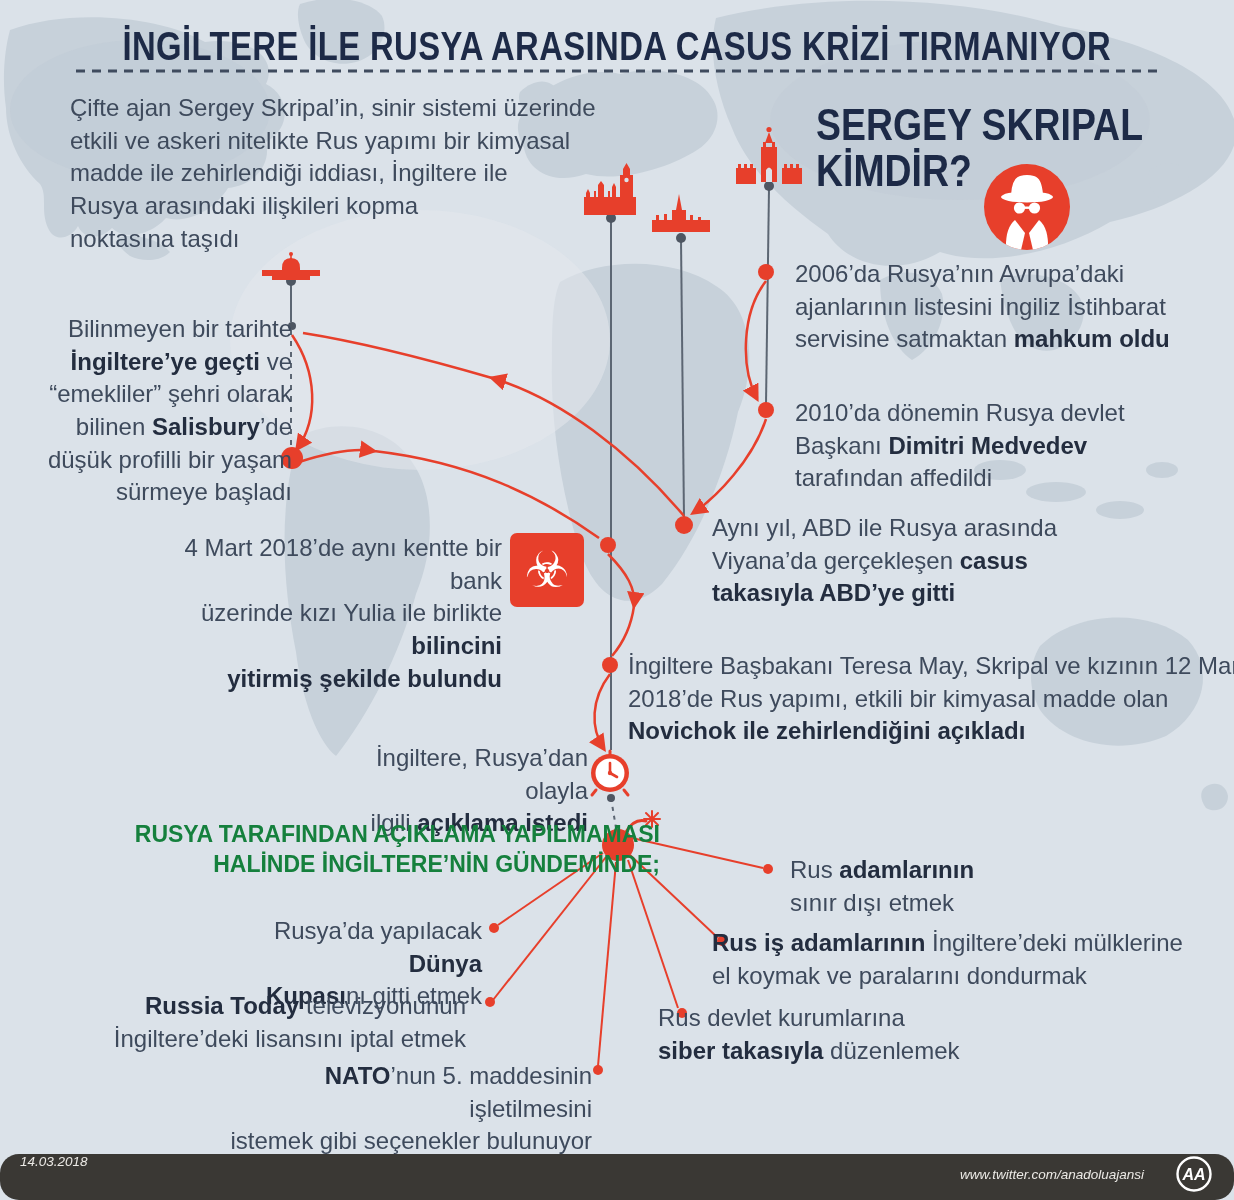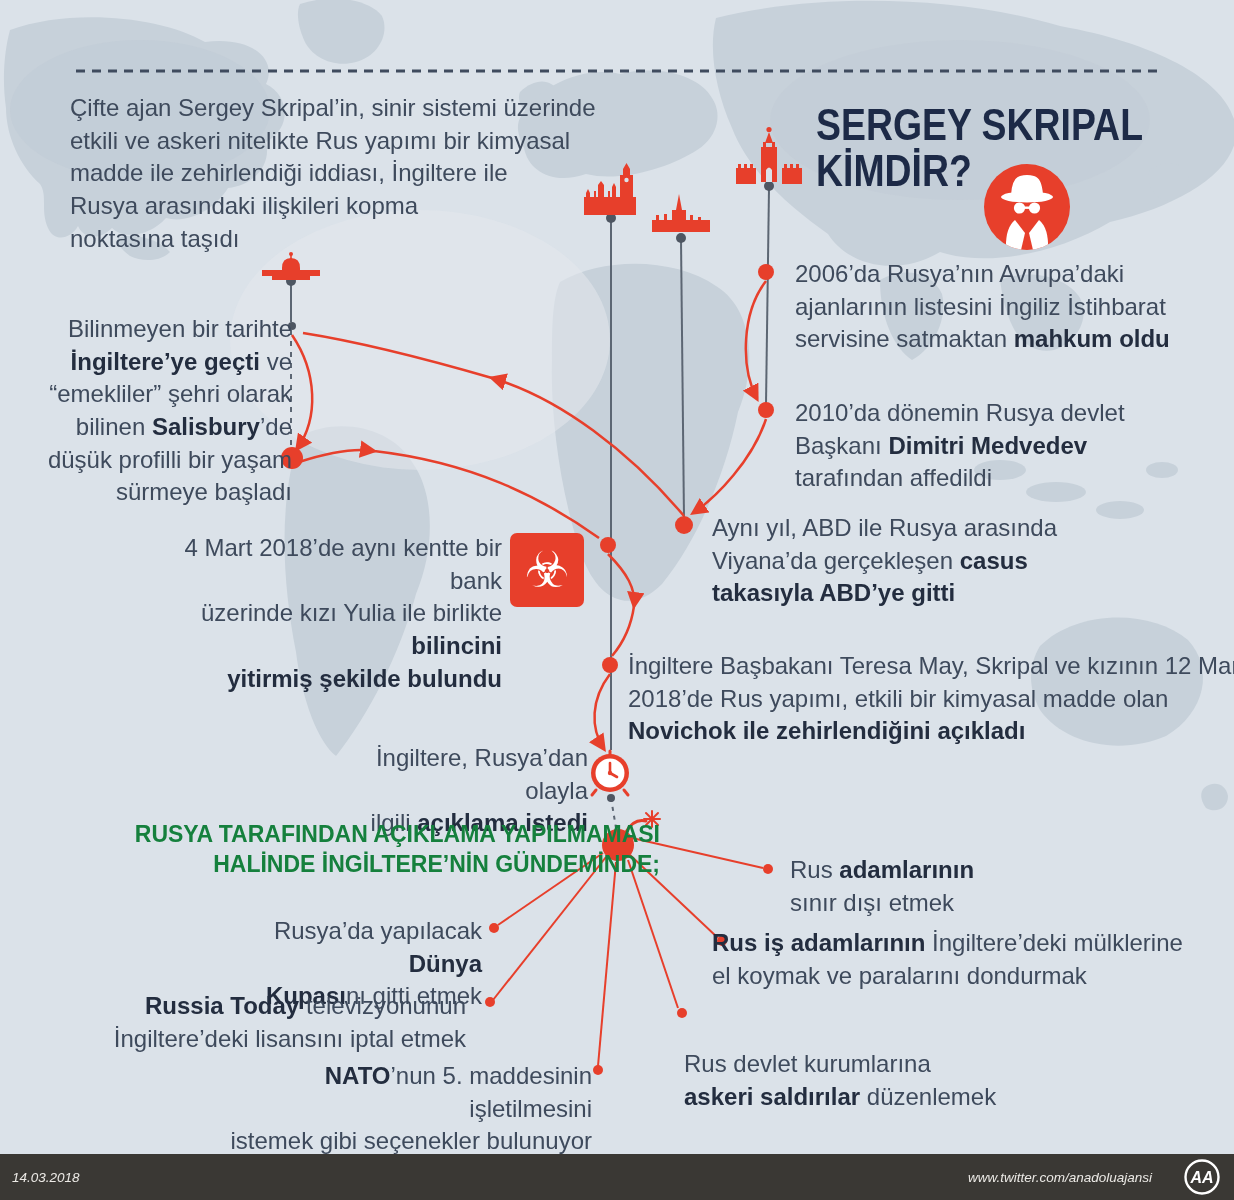--- a/index.html
+++ b/index.html
@@ -15,22 +15,22 @@
   .titlesq{display:inline-block;transform:scaleX(.82);transform-origin:50% 50%;white-space:nowrap;}
   .who{position:absolute;left:816px;top:102px;z-index:3;color:#1d2a47;font-weight:700;
        font-size:44px;line-height:1.05;}
   .whosq{transform:scaleX(.85);transform-origin:0 0;white-space:nowrap;}
   .red-head{position:absolute;left:128px;top:820px;width:532px;z-index:3;color:#15803d;
             font-weight:700;font-size:23px;line-height:1.3;white-space:pre-line;text-align:right;}
   .bio{position:absolute;left:510px;top:533px;width:74px;height:74px;background:#e73f2b;
        border-radius:7px;display:flex;align-items:center;justify-content:center;z-index:3;}
   .bio span{font-family:"DejaVu Sans",sans-serif;font-size:50px;color:#ffffff;line-height:1;}
   .footer{position:absolute;left:0;bottom:0;width:100%;height:46px;background:#3a3834;z-index:4;
-          display:flex;align-items:center;justify-content:space-between;padding:0 12px;
-          box-sizing:border-box;color:#eceae6;font-style:italic;font-size:13.5px;}
+          display:flex;align-items:flex-start;justify-content:space-between;padding:0 20px;
+          box-sizing:border-box;color:#eceae6;font-style:italic;font-size:13.5px;border-radius:19px;}
   .f-right{display:flex;align-items:center;gap:30px;}
 </style>
 </head>
 <body>
 
 <div class="canvas">
 
   <svg class="map" width="1234" height="1200" viewBox="0 0 1234 1200">
     <g fill="#c7d1da">
       <path d="M300,4 C330,-6 368,-2 382,16 C390,34 378,56 356,62 C334,68 312,58 304,40 C298,26 296,12 300,4 Z"></path>
@@ -51,20 +51,23 @@
       <path d="M1040,646 C1076,610 1150,608 1188,640 C1214,668 1206,712 1166,736 C1120,756 1064,744 1040,710 C1028,688 1028,666 1040,646 Z"></path>
       <path d="M1204,788 C1214,780 1226,784 1228,796 C1228,808 1216,814 1206,808 C1200,800 1200,792 1204,788 Z"></path>
     </g>
     <g>
       <ellipse cx="420" cy="340" rx="190" ry="130" fill="#e3e8ed" opacity="0.55"></ellipse>
       <ellipse cx="140" cy="110" rx="130" ry="70" fill="#bfc9d4" opacity="0.45"></ellipse>
       <ellipse cx="960" cy="120" rx="190" ry="80" fill="#bfc9d4" opacity="0.35"></ellipse>
     </g>
   </svg>
 
+  <div class="title">
+    <span class="titlesq">İNGİLTERE İLE RUSYA ARASINDA CASUS KRİZİ TIRMANIYOR</span>
+  </div>
 
   <svg class="overlay" width="1234" height="1200" viewBox="0 0 1234 1200">
     <defs>
       <marker id="arr" viewBox="0 0 10 10" refX="8" refY="5" markerWidth="7" markerHeight="7" orient="auto-start-reverse">
         <path d="M0,0 L10,5 L0,10 Z" fill="#e73f2b"></path>
       </marker>
       <clipPath id="spyclip">
           <circle cx="43" cy="43" r="43"></circle>
         </clipPath>
     </defs>
@@ -230,22 +233,22 @@
 HALİNDE İNGİLTERE’NİN GÜNDEMİNDE;</div>
 
   <div class="txt" style="left:790px;top:854px;width:330px;"><span>Rus </span><span class="b">adamlarının</span><span>
 sınır dışı etmek</span></div>
   <div class="txt" style="left:712px;top:927px;width:480px;"><span class="b">Rus iş adamlarının</span><span> İngiltere’deki mülklerine
 el koymak ve paralarını dondurmak</span></div>
   <div class="txt right" style="left:230px;top:915px;width:252px;"><span>Rusya’da yapılacak </span><span class="b">Dünya
 Kupası</span><span>nı gitti etmek</span></div>
   <div class="txt right" style="left:106px;top:990px;width:360px;"><span class="b">Russia Today</span><span> televizyonunun
 İngiltere’deki lisansını iptal etmek</span></div>
-  <div class="txt" style="left:684px;top:1002px;width:340px;margin-top:46px;"><span>Rus devlet kurumlarına
-</span><span class="b">askeri saldırılar</span><span> düzenlemek</span></div>
+  <div class="txt" style="left:658px;top:1002px;width:340px;"><span>Rus devlet kurumlarına
+</span><span class="b">siber takasıyla</span><span> düzenlemek</span></div>
   <div class="txt right" style="left:222px;top:1060px;width:370px;"><span class="b">NATO</span><span>’nun 5. maddesinin işletilmesini
 istemek gibi seçenekler bulunuyor</span></div>
 
   <div class="bio">
     <span>☣</span>
   </div>
 
   <div class="footer">
     <div>14.03.2018</div>
     <div class="f-right">

